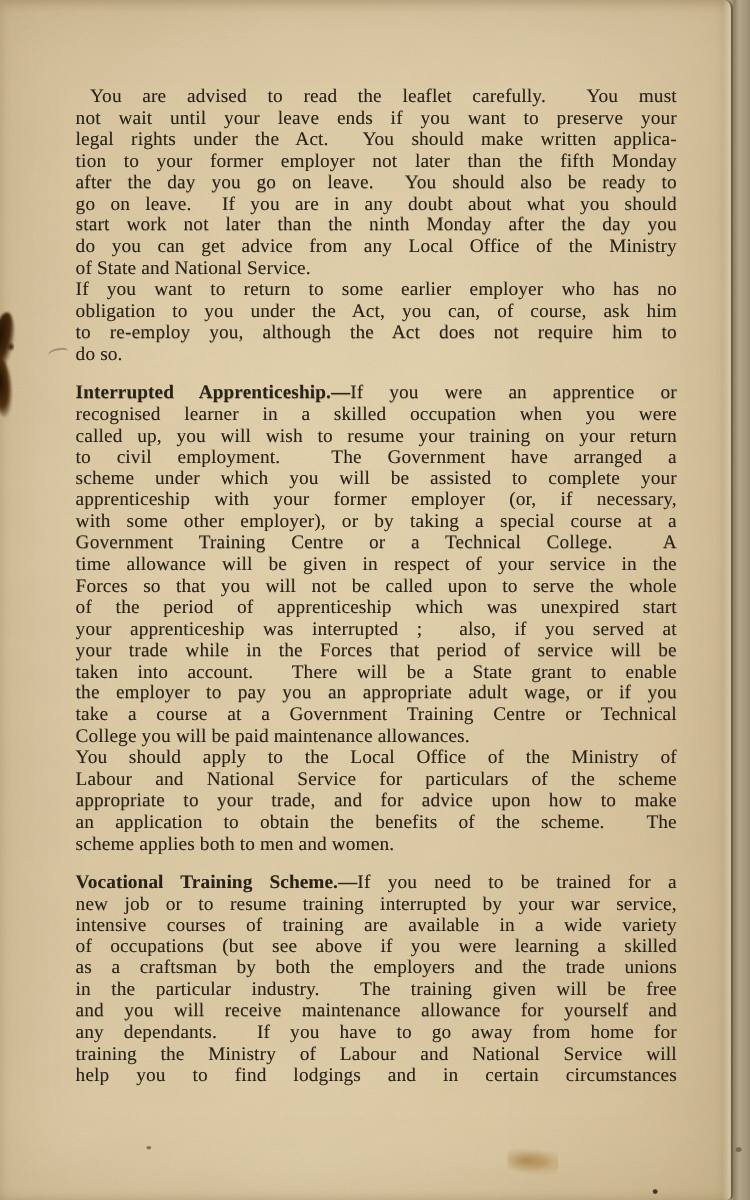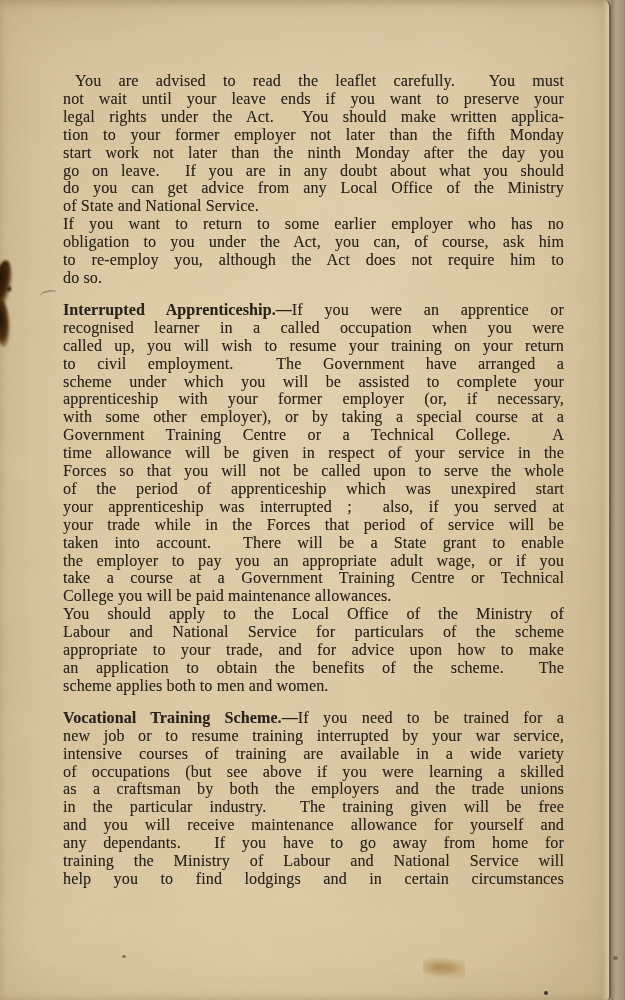--- a/index.html
+++ b/index.html
@@ -100,34 +100,35 @@
     <rect width="100%" height="100%" filter="url(#mottle)" opacity="0.55"></rect>
     <rect width="100%" height="100%" filter="url(#fiber)" opacity="0.5"></rect>
   </svg>
 
   <div class="text-column">
       <div class="para">
         <div class="line indent">You are advised to read the leaflet carefully.&nbsp; You must</div>
         <div class="line">not wait until your leave ends if you want to preserve your</div>
         <div class="line">legal rights under the Act.&nbsp; You should make written applica-</div>
         <div class="line">tion to your former employer not later than the fifth Monday</div>
+        <div class="line">after the day you go on leave.&nbsp; You should also be ready to</div>
+        <div class="line">go on leave.&nbsp; If you are in any doubt about what you should</div>
         <div class="line">start work not later than the ninth Monday after the day you</div>
-        <div class="line">go on leave.&nbsp; If you are in any doubt about what you should</div>
         <div class="line">do you can get advice from any Local Office of the Ministry</div>
         <div class="line last">of State and National Service.</div>
       </div>
       <div class="para">
         <div class="line">If you want to return to some earlier employer who has no</div>
         <div class="line">obligation to you under the Act, you can, of course, ask him</div>
         <div class="line">to re-employ you, although the Act does not require him to</div>
         <div class="line last">do so.</div>
       </div>
       <div class="para heading-gap">
         <div class="line"><b>Interrupted Apprenticeship.—</b>If you were an apprentice or</div>
-        <div class="line">recognised learner in a called occupation when you were</div>
+        <div class="line">recognised learner in a skilled occupation when you were</div>
         <div class="line">called up, you will wish to resume your training on your return</div>
         <div class="line">to civil employment.&nbsp; The Government have arranged a</div>
         <div class="line">scheme under which you will be assisted to complete your</div>
         <div class="line">apprenticeship with your former employer (or, if necessary,</div>
         <div class="line">with some other employer), or by taking a special course at a</div>
         <div class="line">Government Training Centre or a Technical College.&nbsp; A</div>
         <div class="line">time allowance will be given in respect of your service in the</div>
         <div class="line">Forces so that you will not be called upon to serve the whole</div>
         <div class="line">of the period of apprenticeship which was unexpired start</div>
         <div class="line">your apprenticeship was interrupted ;&nbsp; also, if you served at</div>

